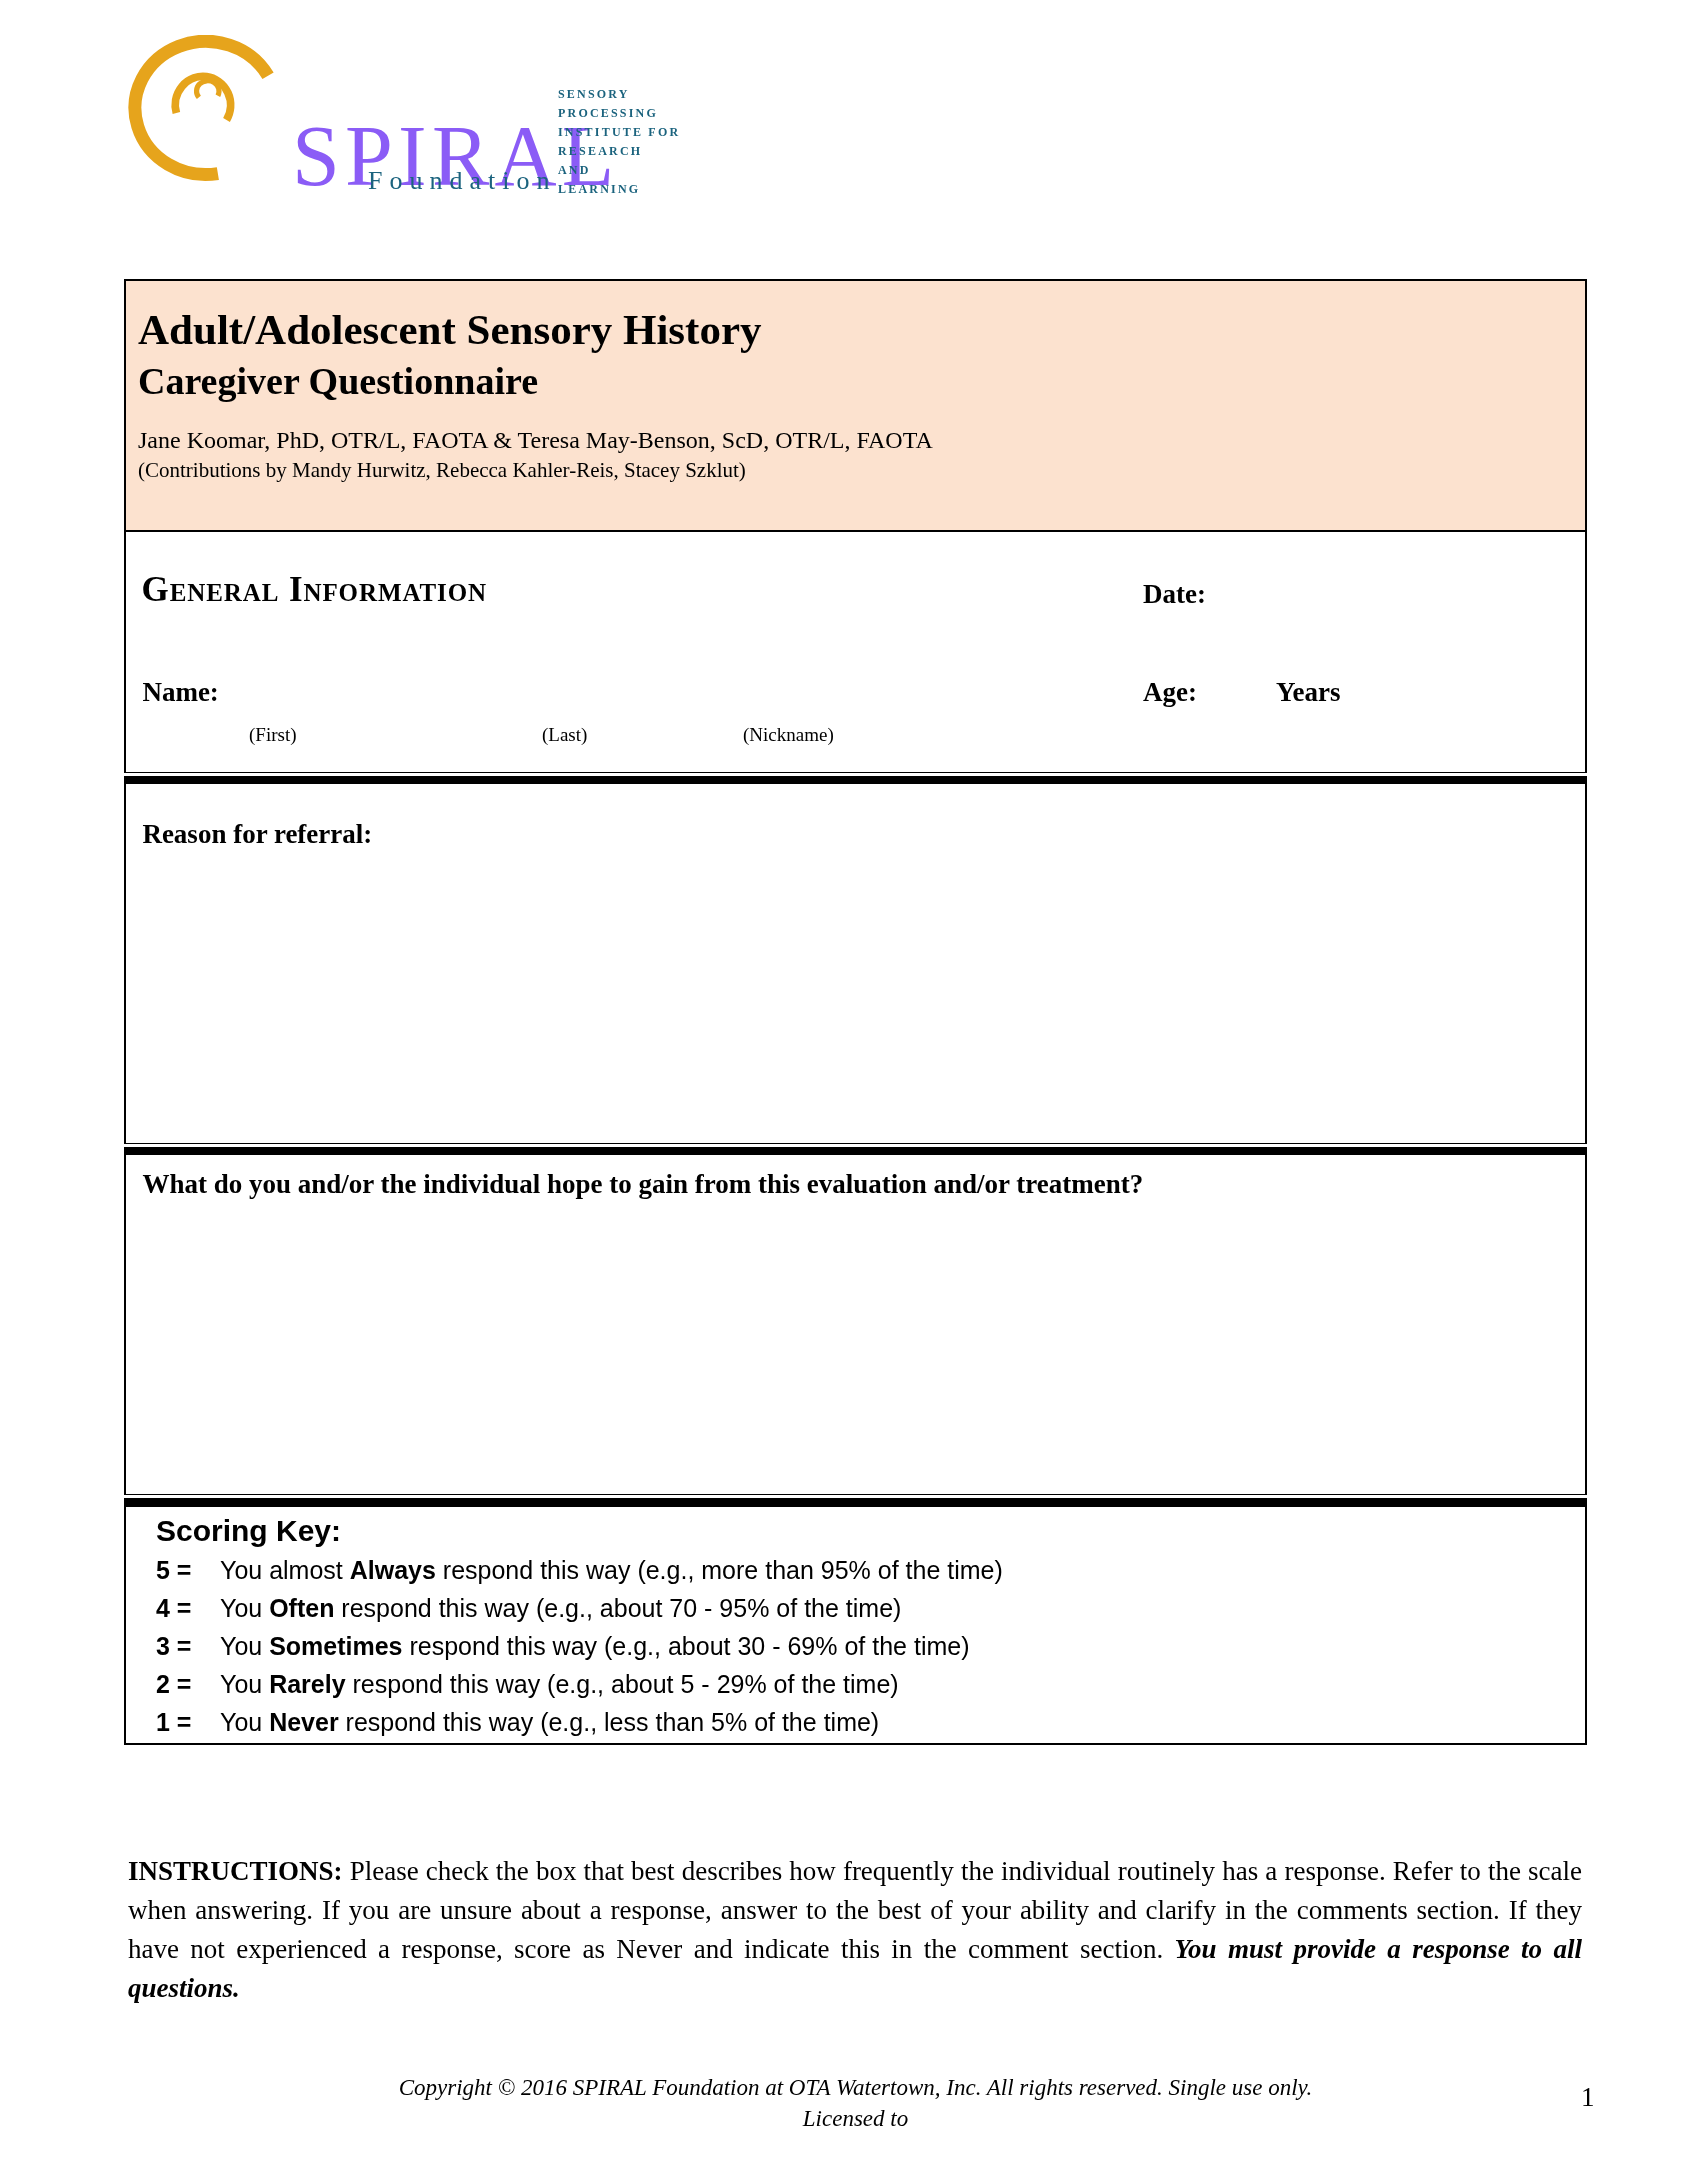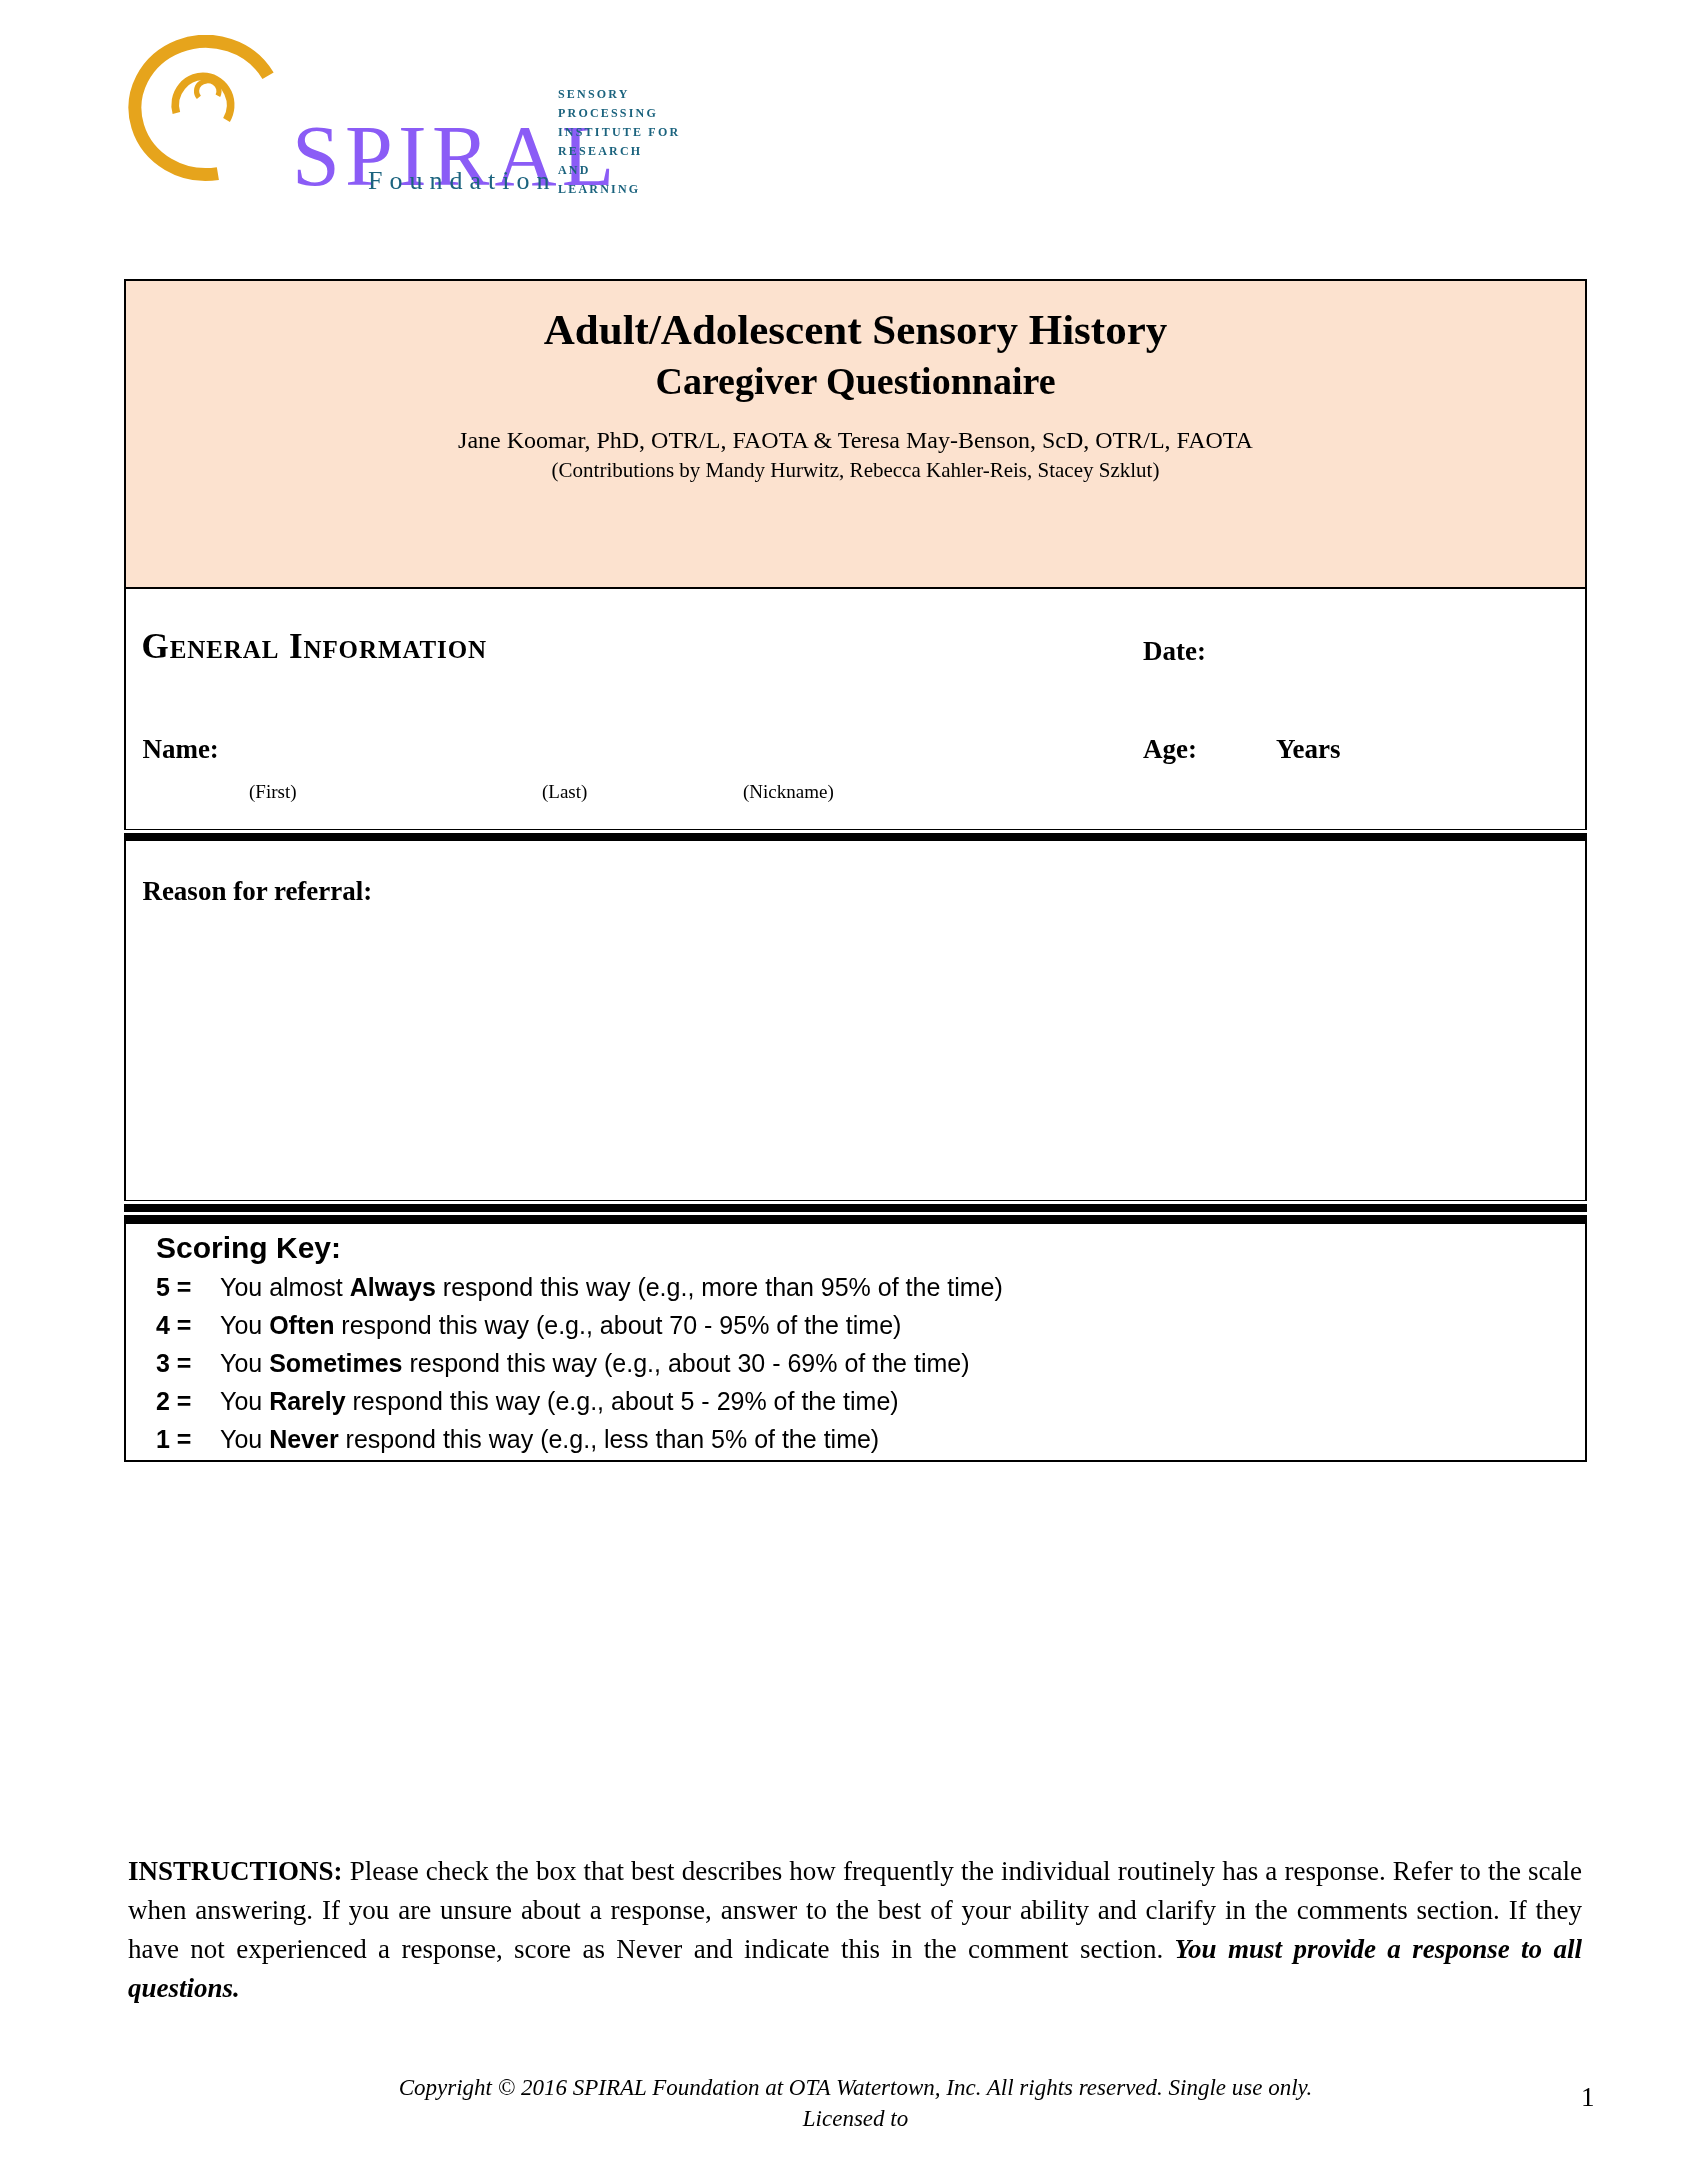--- a/index.html
+++ b/index.html
@@ -13,21 +13,21 @@
          letter-spacing:5.2px;color:#8b5cf6;font-weight:400;}
   .foundation{position:absolute;left:247px;top:131px;font-size:26px;letter-spacing:7px;
               color:#1B637E;}
   .tagline{position:absolute;left:437px;top:50px;font-size:12px;line-height:19px;
            letter-spacing:2.2px;color:#1B637E;font-weight:bold;}
 
   
   .form{position:absolute;left:124px;top:279px;width:1463px;box-sizing:border-box;}
   .box{box-sizing:border-box;border-left:2.6px solid #000;border-right:2.6px solid #000;
        position:relative;background:#fff;}
-  .box.title{border:2.6px solid #000;background:#FCE2CF;height:310px;text-align:center;}
+  .box.title{border:2.6px solid #000;background:#FCE2CF;height:253px;padding-left:12px;}
   .t1{font-size:43px;font-weight:bold;padding-top:24px;}
   .t2{font-size:38px;font-weight:bold;padding-top:5.2px;}
   .authors{font-size:24px;padding-top:24px;}
   .contrib{font-size:21px;padding-top:3.5px;}
 
   .box.general{height:241px;border-bottom:1.7px solid #000;}
   .gi-item{position:absolute;font-weight:bold;font-size:27px;white-space:nowrap;}
   .gi-head{position:absolute;left:15.6px;top:38px;font-weight:bold;font-size:35px;
            font-variant:small-caps;letter-spacing:0.9px;}
   .gi-cap{position:absolute;font-size:19px;font-weight:normal;white-space:nowrap;}
@@ -112,20 +112,24 @@
 
     <div class="divider"></div>
 
     <div class="box referral">
       <div class="area-label" style="top:35px;">Reason for referral:</div>
       <div class="fill-area" style="top:78px;"></div>
     </div>
 
     <div class="divider"></div>
 
+    <div class="box hope">
+      <div class="area-label" style="top:14px;">What do you and/or the individual hope to gain from this evaluation and/or treatment?</div>
+      <div class="fill-area" style="top:61px;"></div>
+    </div>
 
     <div class="divider"></div>
 
     <div class="box scoring">
       <div class="sk-head">Scoring Key:</div>
       <div class="sk-row"><span class="sk-prefix">5 =</span><span>You almost </span><span class="sk-term">Always</span><span> respond this way (e.g., more than 95% of the time)</span></div>
       <div class="sk-row"><span class="sk-prefix">4 =</span><span>You </span><span class="sk-term">Often</span><span> respond this way (e.g., about 70 - 95% of the time)</span></div>
       <div class="sk-row"><span class="sk-prefix">3 =</span><span>You </span><span class="sk-term">Sometimes</span><span> respond this way (e.g., about 30 - 69% of the time)</span></div>
       <div class="sk-row"><span class="sk-prefix">2 =</span><span>You </span><span class="sk-term">Rarely</span><span> respond this way (e.g., about 5 - 29% of the time)</span></div>
       <div class="sk-row"><span class="sk-prefix">1 =</span><span>You </span><span class="sk-term">Never</span><span> respond this way (e.g., less than 5% of the time)</span></div>

